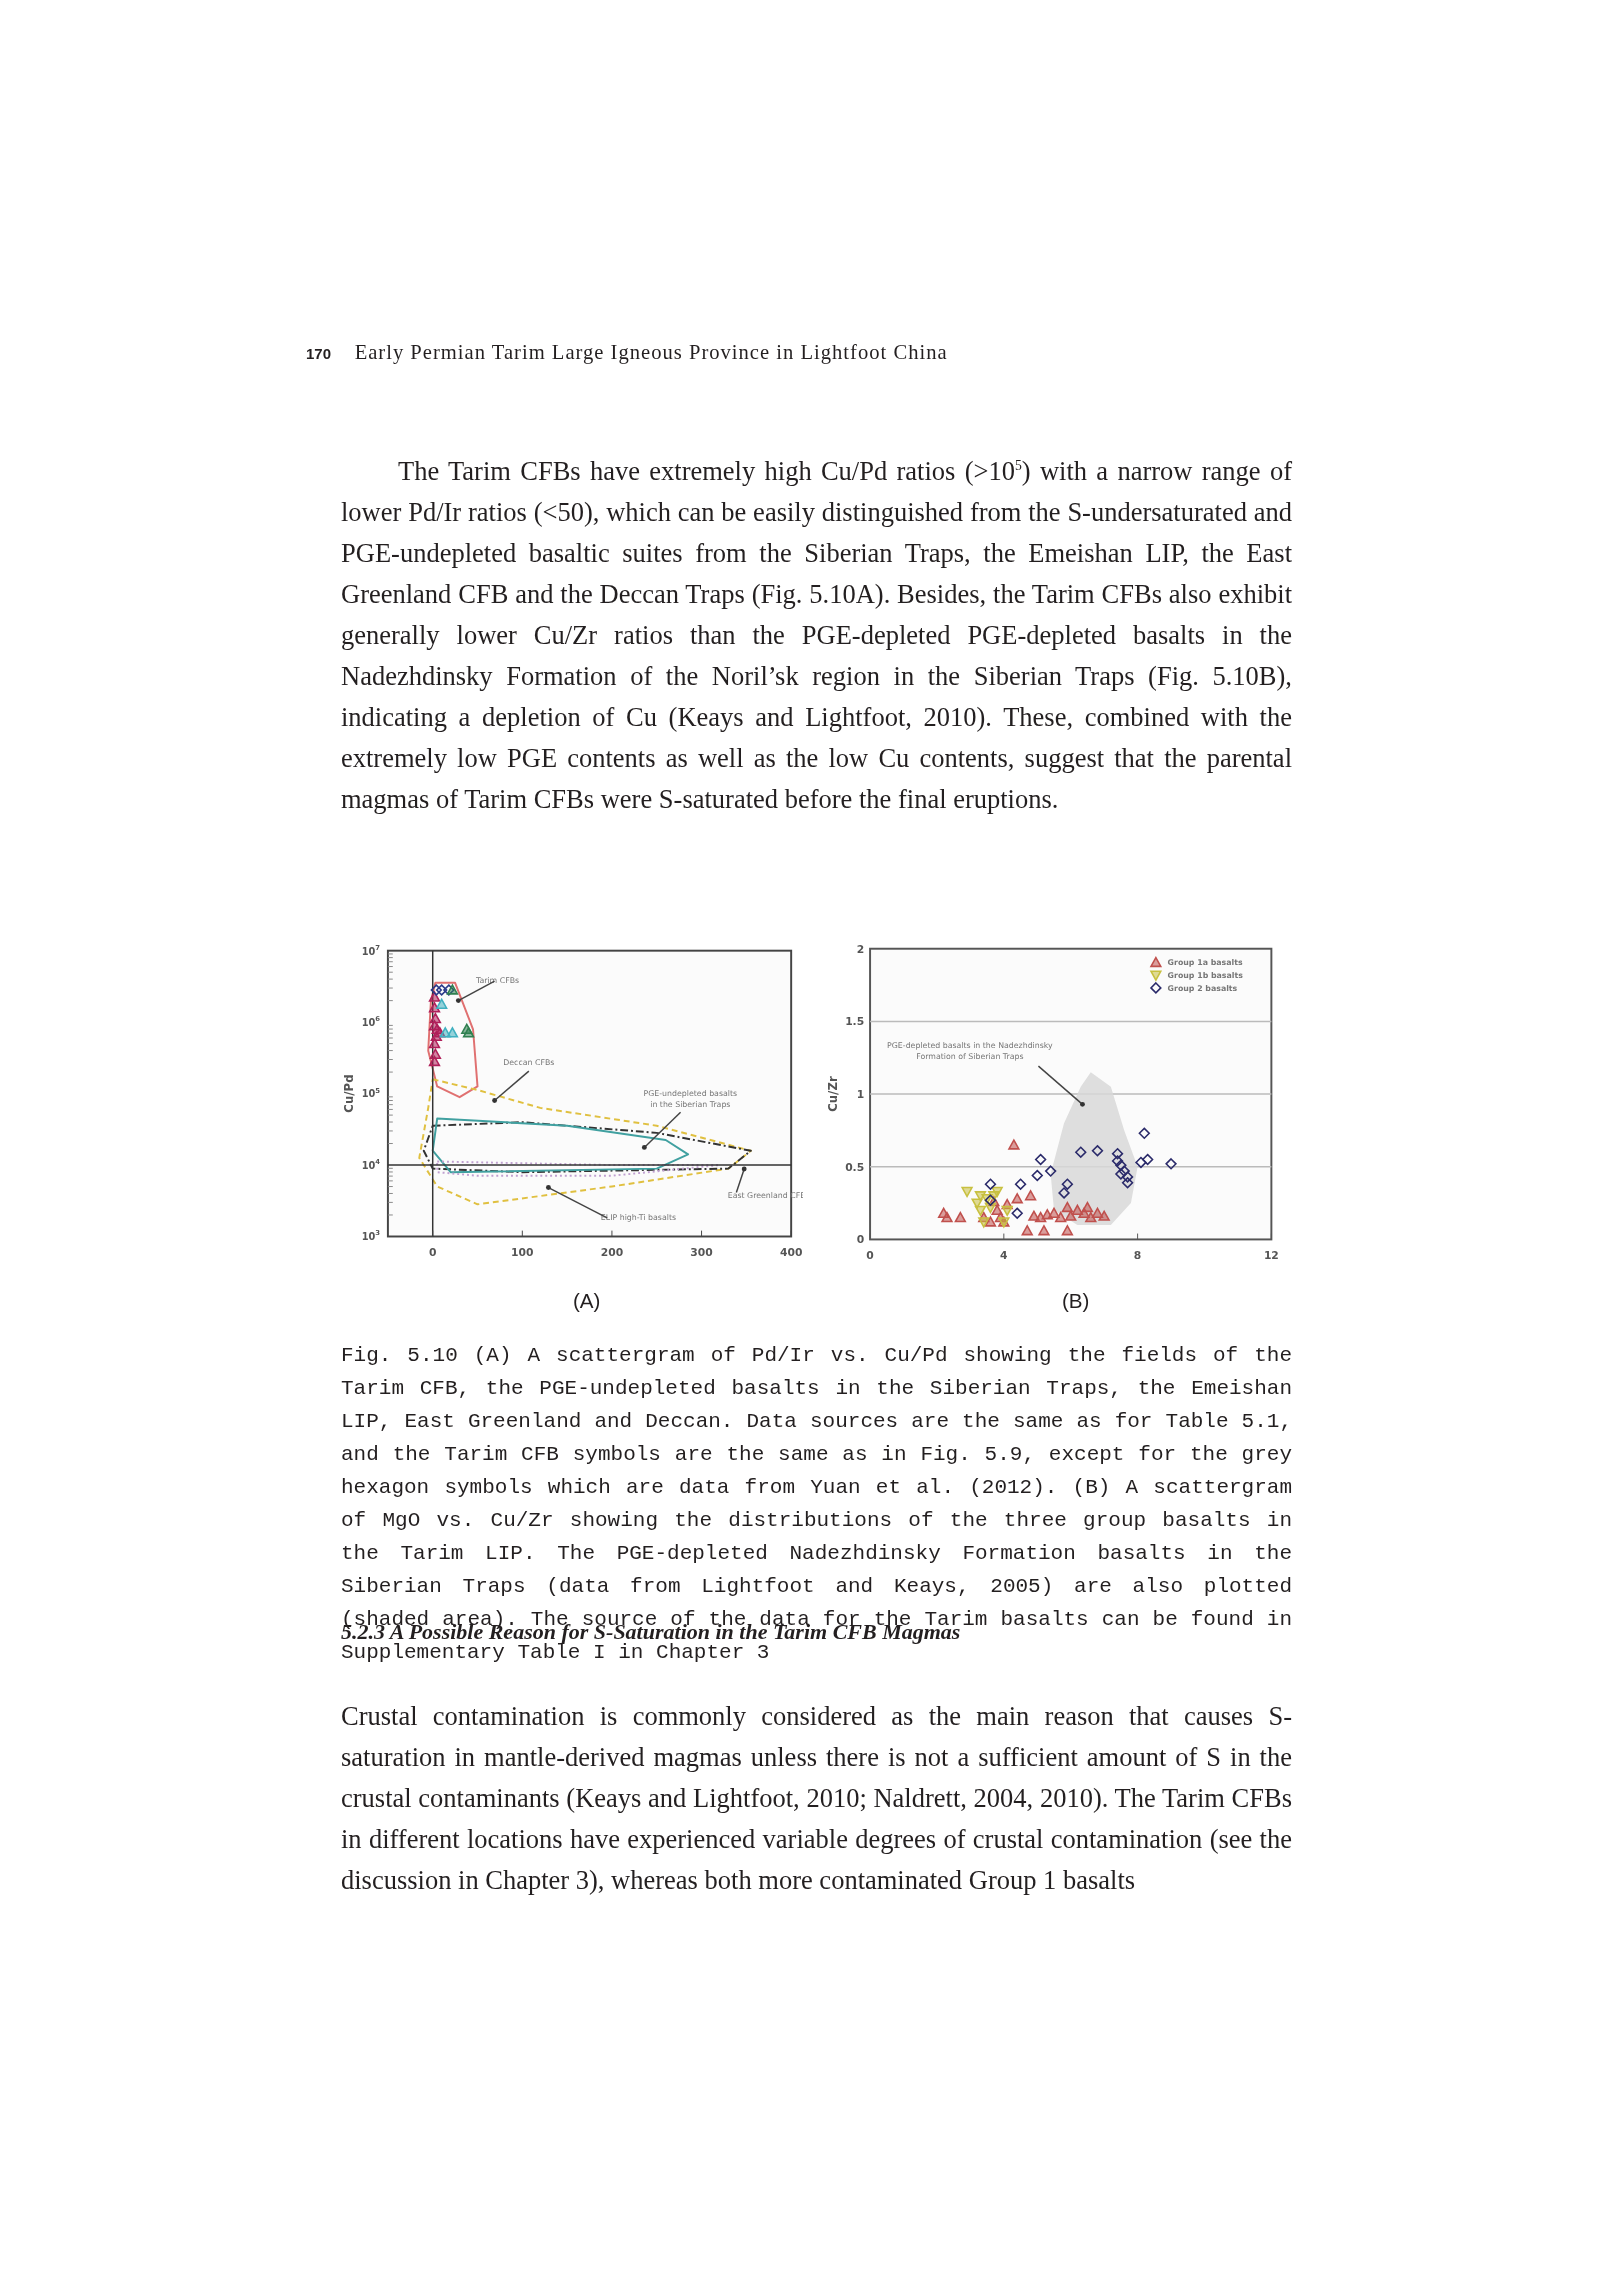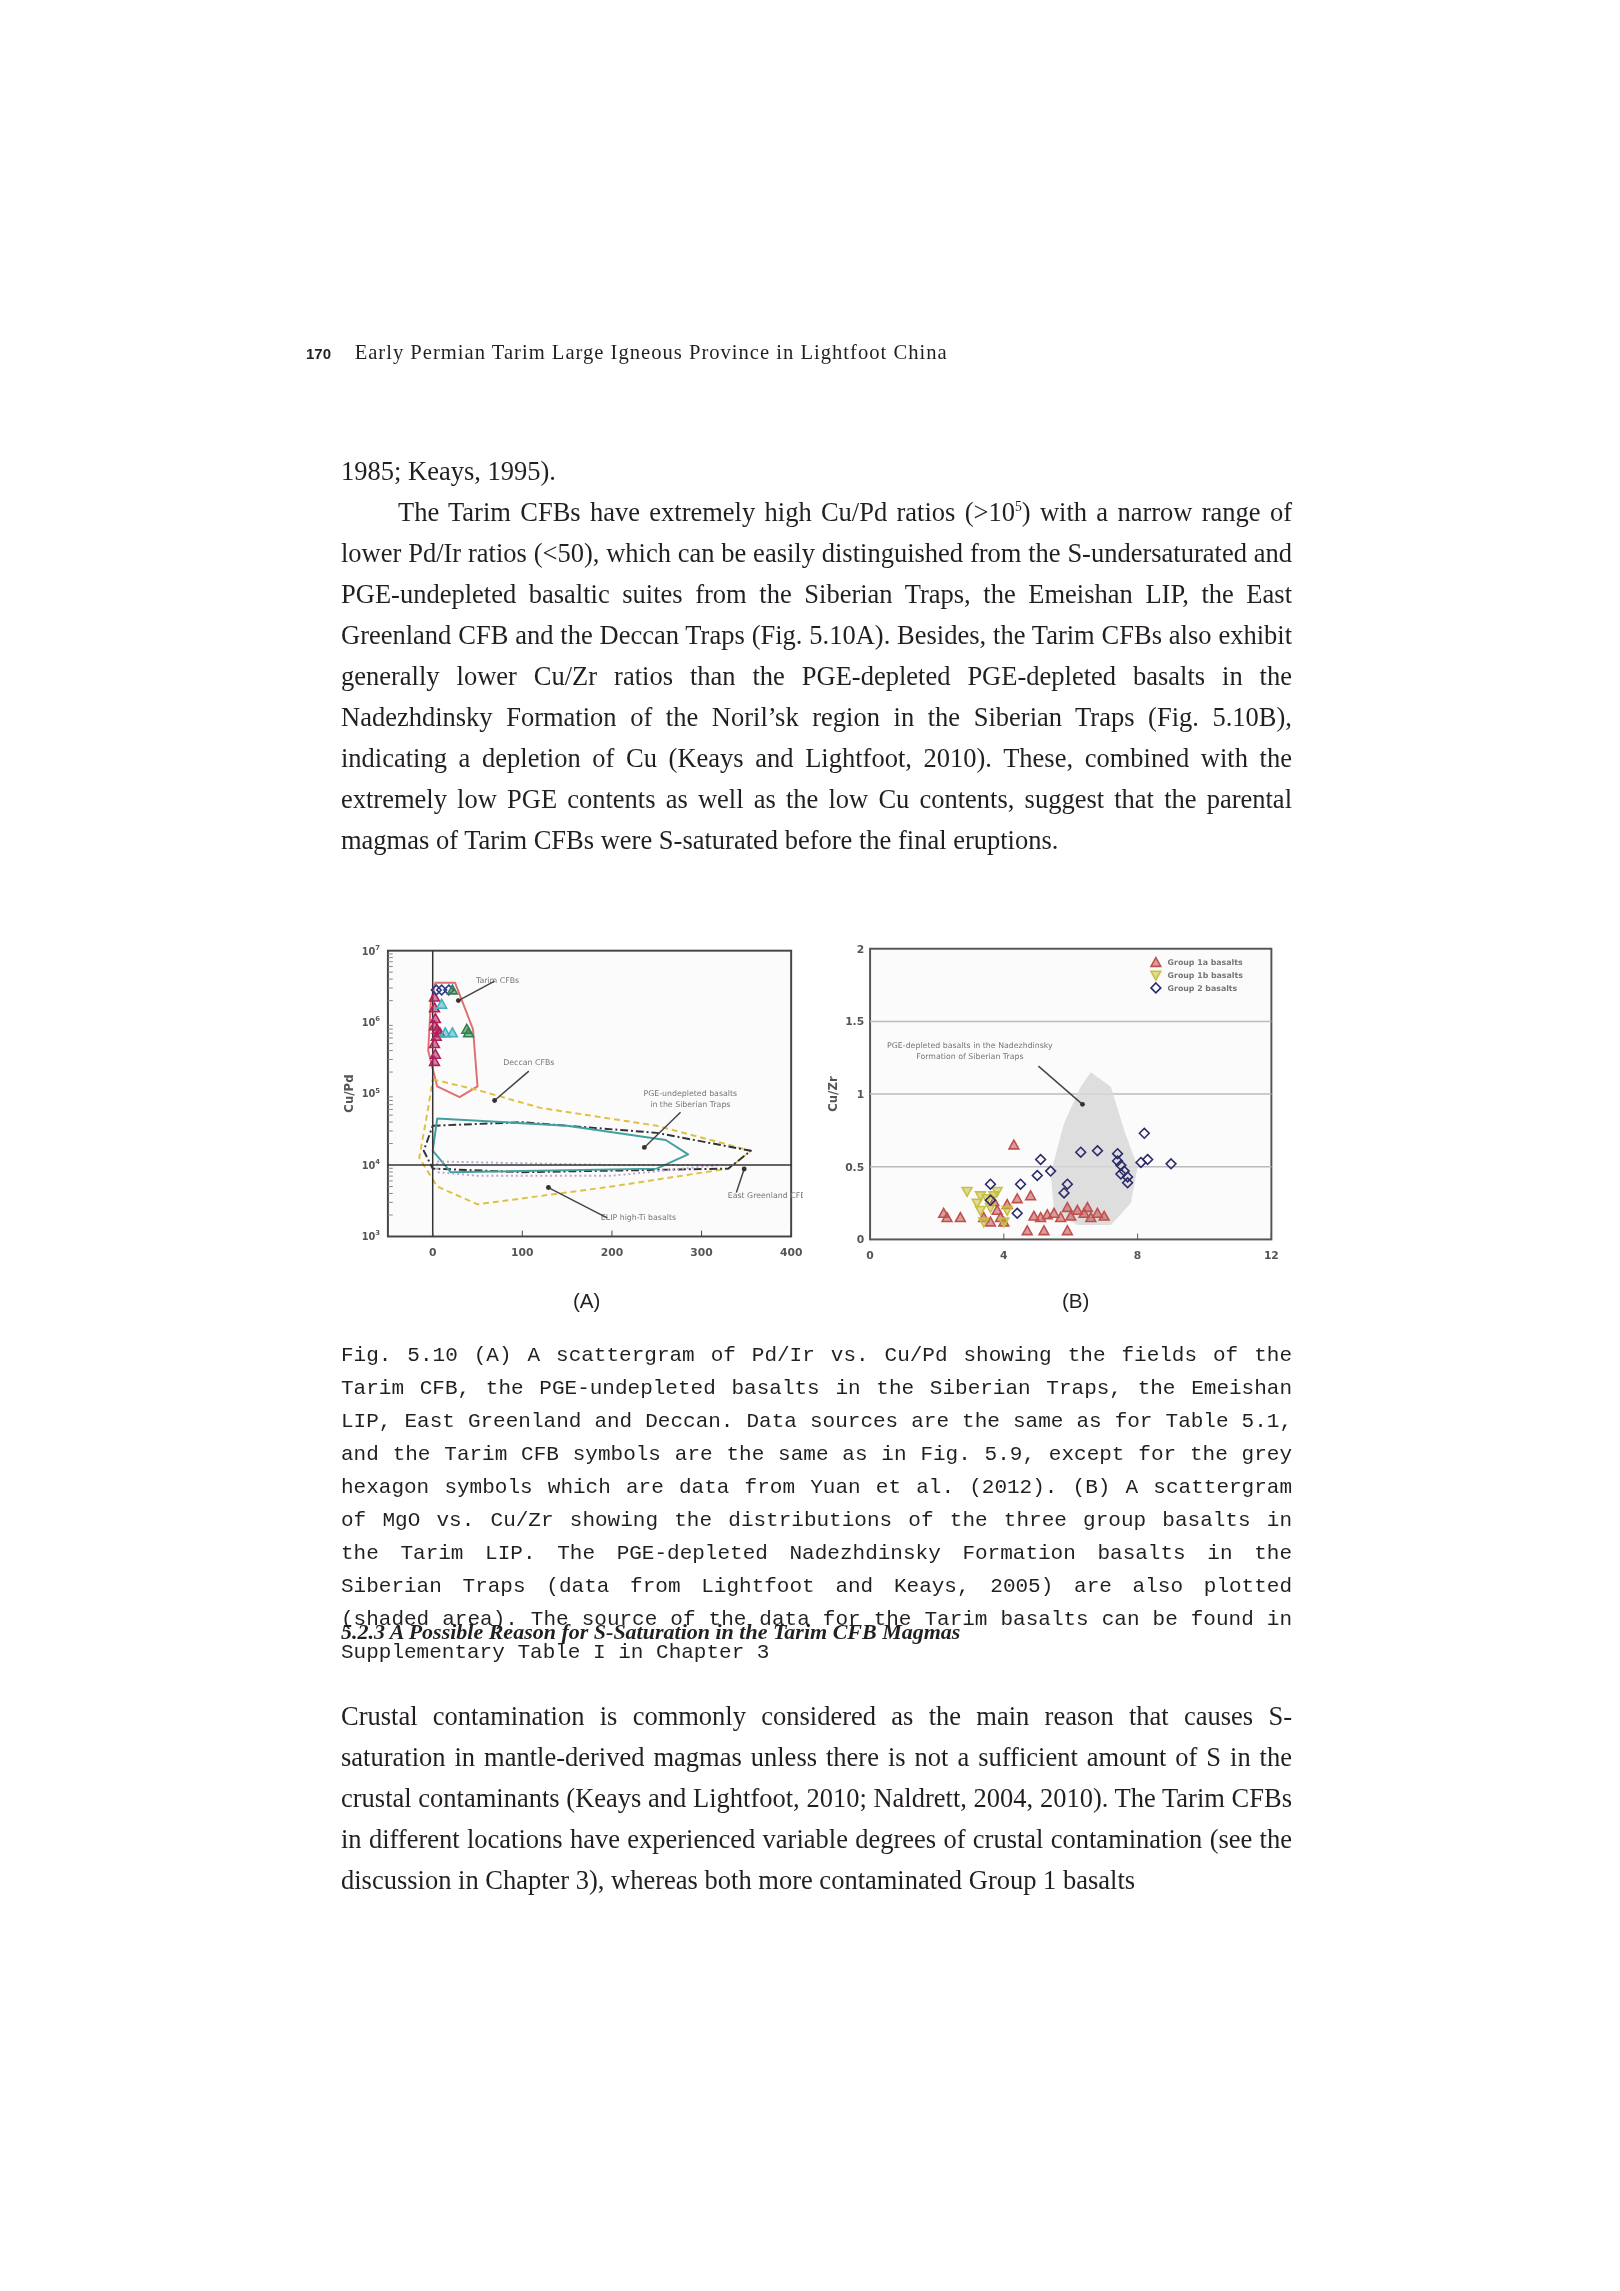--- a/index.html
+++ b/index.html
@@ -23,21 +23,20 @@
 </style>
 </head>
 <body>
 
 <div class="header">
   <span class="pn">170</span>
   <span class="rt">Early Permian Tarim Large Igneous Province in Lightfoot China</span>
 </div>
 
 <div class="body p1">
-  <p>1985; Keays, 1995).</p>
   <p class="indent"><span>The Tarim CFBs have extremely high Cu/Pd ratios (&gt;10</span><sup>5</sup><span>) with a narrow range of lower Pd/Ir ratios (&lt;50), which can be easily distinguished from the S-undersaturated and PGE-undepleted basaltic suites from the Siberian Traps, the Emeishan LIP, the East Greenland CFB and the Deccan Traps (Fig. 5.10A). Besides, the Tarim CFBs also exhibit generally lower Cu/Zr ratios than the PGE-depleted PGE-depleted basalts in the Nadezhdinsky Formation of the Noril’sk region in the Siberian Traps (Fig. 5.10B), indicating a depletion of Cu (Keays and Lightfoot, 2010). These, combined with the extremely low PGE contents as well as the low Cu contents, suggest that the parental magmas of Tarim CFBs were S-saturated before the final eruptions.</span></p>
 </div>
 
 <div class="fig figA">
   <svg id="chartA" width="470" height="323" viewBox="0 0 480 330">
       <rect x="56" y="15" width="412" height="292" fill="#fbfbfb" stroke="#444" stroke-width="2"></rect>
       <line x1="56" x2="61" y1="285.0248103165294" y2="285.0248103165294" stroke="#888" stroke-width="1"></line>
       <line x1="56" x2="61" y1="272.1701484054646" y2="272.1701484054646" stroke="#888" stroke-width="1"></line>
       <line x1="56" x2="61" y1="263.04962063305874" y2="263.04962063305874" stroke="#888" stroke-width="1"></line>
       <line x1="56" x2="61" y1="255.97518968347063" y2="255.97518968347063" stroke="#888" stroke-width="1"></line>

